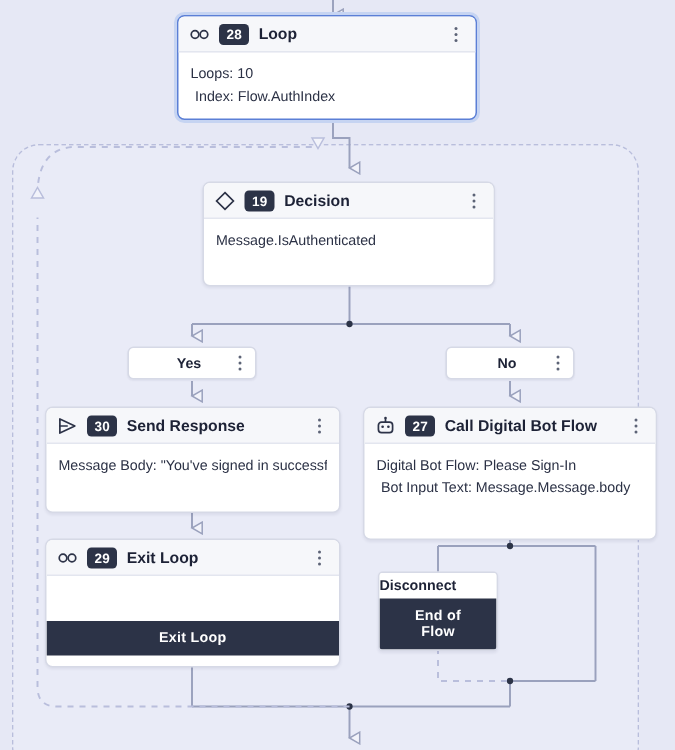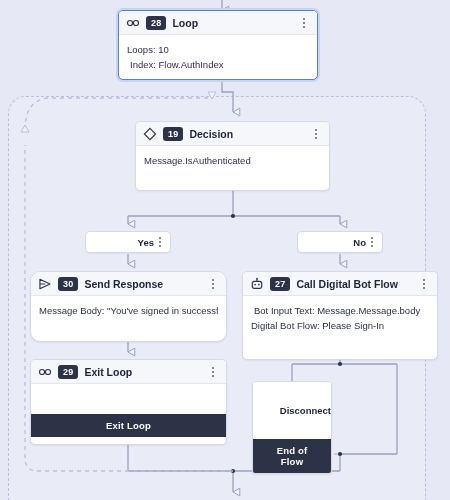--- a/index.html
+++ b/index.html
@@ -107,39 +107,39 @@
     position:absolute;
     height:22px;
     background:#fff;
     border:1px solid #d6d9e6;
     border-radius:4px;
     box-sizing:border-box;
     display:flex;align-items:center;
     box-shadow:0 1px 1px rgba(30,35,70,.05);
   }
   .branch .lbl{
-    flex:1;text-align:right;
+    flex:1;text-align:center;
     font-size:9.5px;font-weight:bold;color:#1d2236;
     padding-left:12px;
   }
   .branch .kebab{margin-right:4px;margin-left:0;}
 
   
   .terminator{
     position:absolute;
     background:#fff;
     border:1px solid #d6d9e6;
     border-radius:3px;
     overflow:hidden;
     box-sizing:border-box;
     box-shadow:0 1px 2px rgba(30,35,70,.07);
   }
   .terminator .t-top{
     font-size:9.5px;font-weight:bold;color:#1d2236;
-    text-align:right;padding:23px 0;background:#fff;
+    text-align:left;padding:3px 0;background:#fff;
   }
 </style>
 </head>
 <body>
 
 <div id="canvas">
 
   <div class="loop-region"></div>
 
   <svg class="wires" viewBox="0 0 450 500" xmlns="http://www.w3.org/2000/svg">
@@ -264,21 +264,21 @@
 
   <div class="branch" style="left:297px;top:231px;width:86px;">
     <span class="lbl">No</span>
     <span class="kebab">
         <i></i>
         <i></i>
         <i></i>
       </span>
   </div>
 
-  <div class="node" style="left:30px;top:271px;width:197px;height:71px;border-radius:10px;">
+  <div class="node" style="left:30px;top:271px;width:197px;height:71px;">
     <div class="node-head">
       <span class="node-icon">
         <svg width="14" height="14" viewBox="0 0 16 16">
           <path d="M2.2,2.6 L13.6,8 L2.2,13.4 Z" fill="none" stroke="#2d3348" stroke-width="1.3" stroke-linejoin="round"></path>
           <path d="M2.2,8 L8.2,8" stroke="#2d3348" stroke-width="1.3"></path>
           </svg>
       </span>
       <span class="badge">30</span>
       <span class="node-title">Send Response</span>
       <span class="kebab">
@@ -305,22 +305,22 @@
       </span>
       <span class="badge">27</span>
       <span class="node-title">Call Digital Bot Flow</span>
       <span class="kebab">
           <i></i>
           <i></i>
           <i></i>
         </span>
     </div>
     <div class="node-body">
+      <div class="row">Digital Bot Flow: Please Sign-In</div>
       <div class="row indent">Bot Input Text: Message.Message.body</div>
-      <div class="row">Digital Bot Flow: Please Sign-In</div>
     </div>
   </div>
 
   <div class="node" style="left:30px;top:359px;width:197px;height:86px;">
     <div class="node-head">
       <span class="node-icon">
         <svg width="14" height="14" viewBox="0 0 16 16">
             <g fill="none" stroke="#2d3348" stroke-width="1.3">
           <circle cx="4.6" cy="8" r="2.9"></circle>
               <circle cx="11.4" cy="8" r="2.9"></circle>

